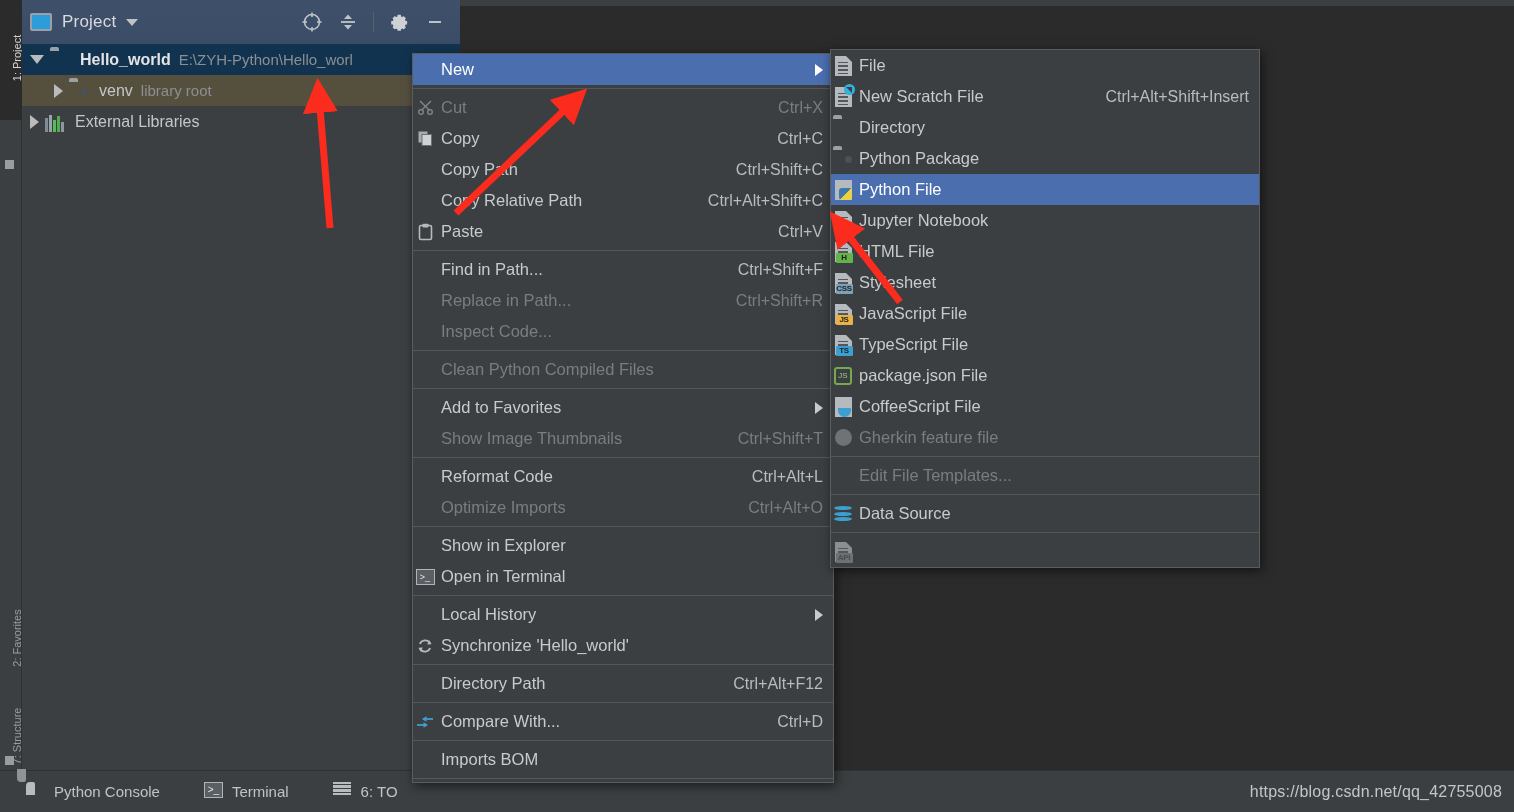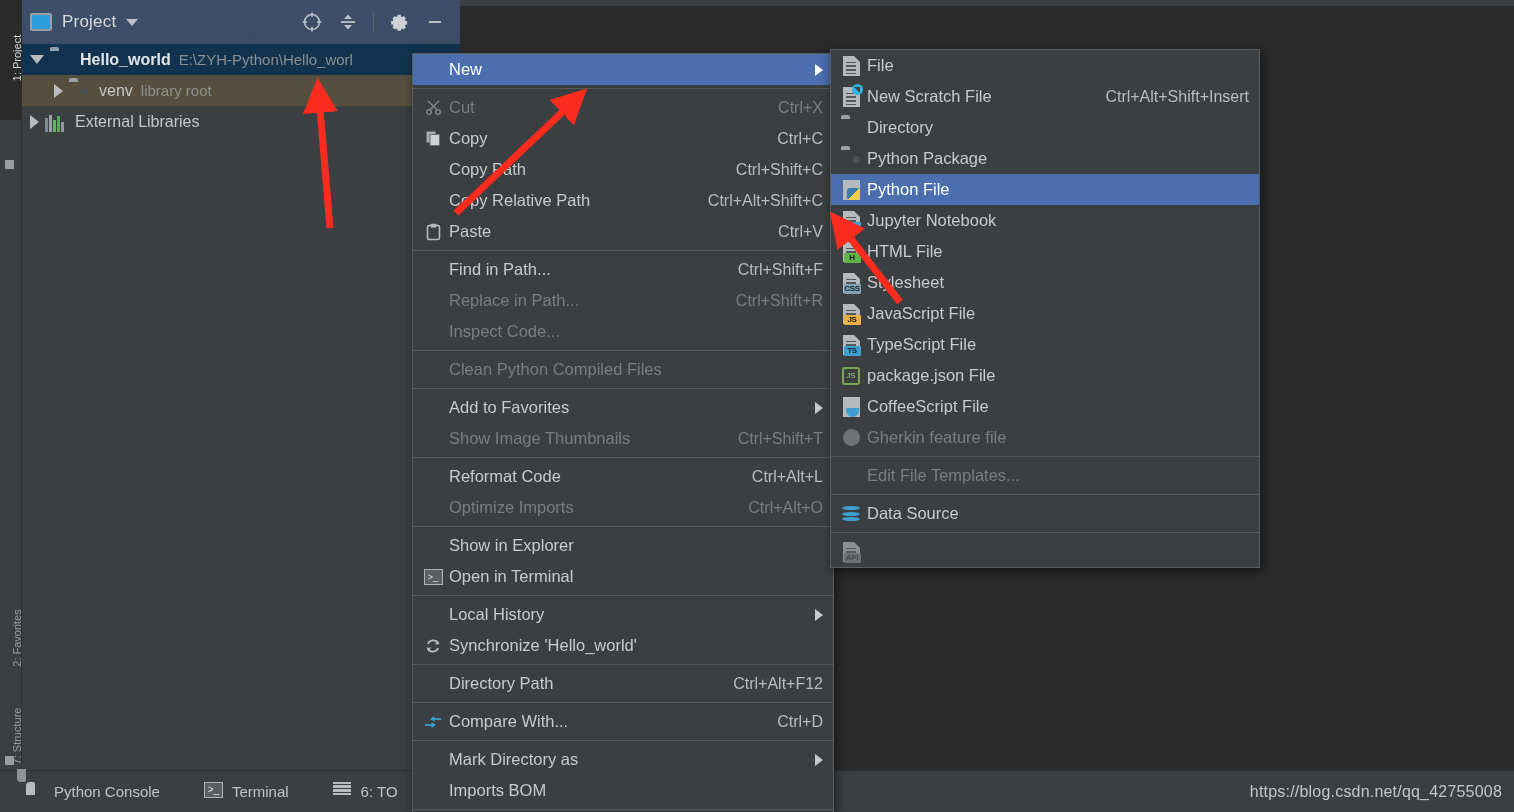--- a/index.html
+++ b/index.html
@@ -126,21 +126,21 @@
 
   
   .menu {
     position: absolute; background: #3c3f41;
     border: 1px solid #5a5d5f;
     box-shadow: 2px 3px 10px rgba(0,0,0,.55);
     padding: 0; z-index: 40;
   }
   .menu-item {
     display: flex; align-items: center; height: 31px;
-    padding: 0 10px 0 8px; color: #c8cacc; font-size: 16.5px; white-space: nowrap;
+    padding: 0 10px 0 0; color: #c8cacc; font-size: 16.5px; white-space: nowrap;
     position: relative;
   }
   .menu-item.hl { background: #4b6eaf; color: #ffffff; }
   .menu-item.dis { color: #7a7d7f; }
   .mi-ico { width: 24px; flex: none; display: flex; align-items: center; justify-content: center; margin-right: 4px; }
   .mi-label { flex: none; }
   .mi-short { margin-left: auto; padding-left: 40px; color: #b9bbbd; font-size: 16px; }
   .menu-item.dis .mi-short { color: #7a7d7f; }
   .mi-arrow {
     margin-left: auto; width: 0; height: 0;
@@ -434,25 +434,20 @@
           <line x1="17" y1="5" x2="7" y2="5" stroke="#3d9fd0" stroke-width="1.8"></line>
           <polygon points="6,5 10.5,2.3 10.5,7.7" fill="#3d9fd0"></polygon>
         </svg>
       </span>
       <span class="mi-label">Compare With...</span>
       <span class="mi-short">Ctrl+D</span>
     </div>
 
     <div class="menu-sep"></div>
 
-    <div class="menu-item">
-      <span class="mi-ico"></span>
-      <span class="mi-label">Mark Directory as</span>
-      <span class="mi-arrow"></span>
-    </div>
 
     <div class="menu-item">
       <span class="mi-ico"></span>
       <span class="mi-label">Imports BOM</span>
     </div>
 
     <div class="menu-sep"></div>
 
   </div>
 

